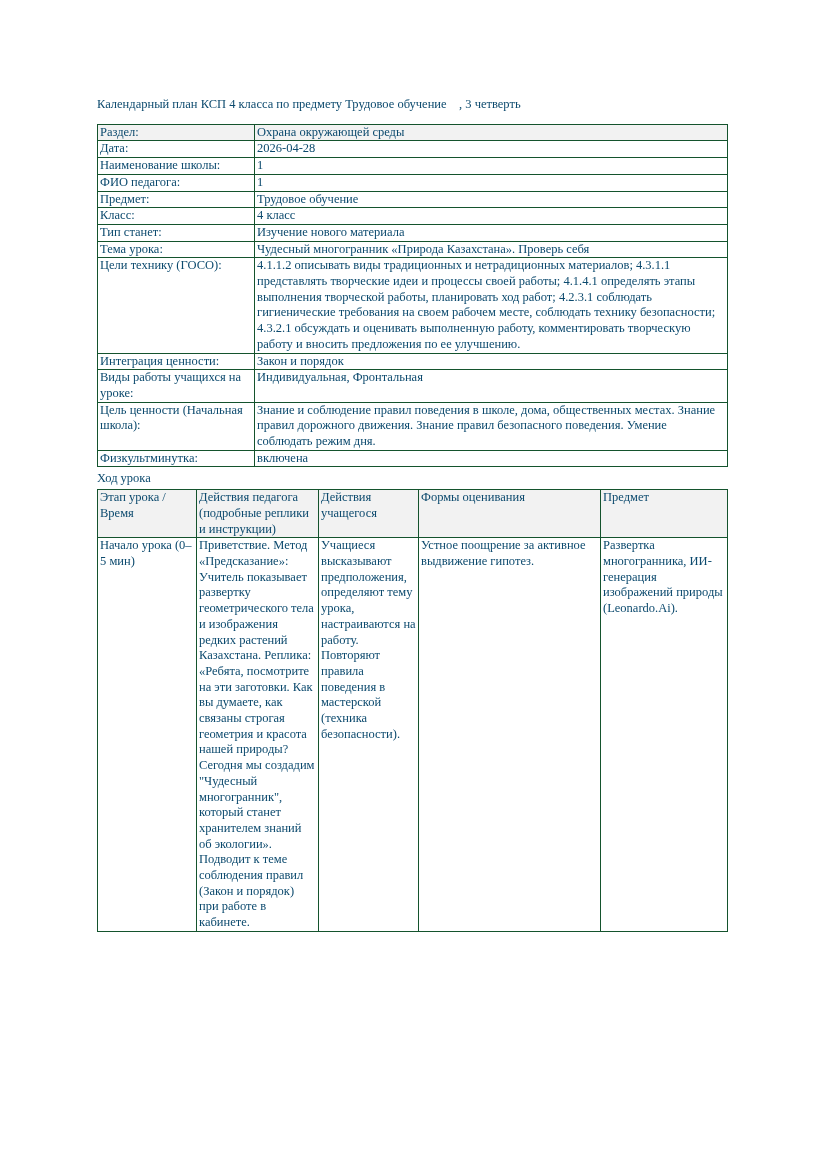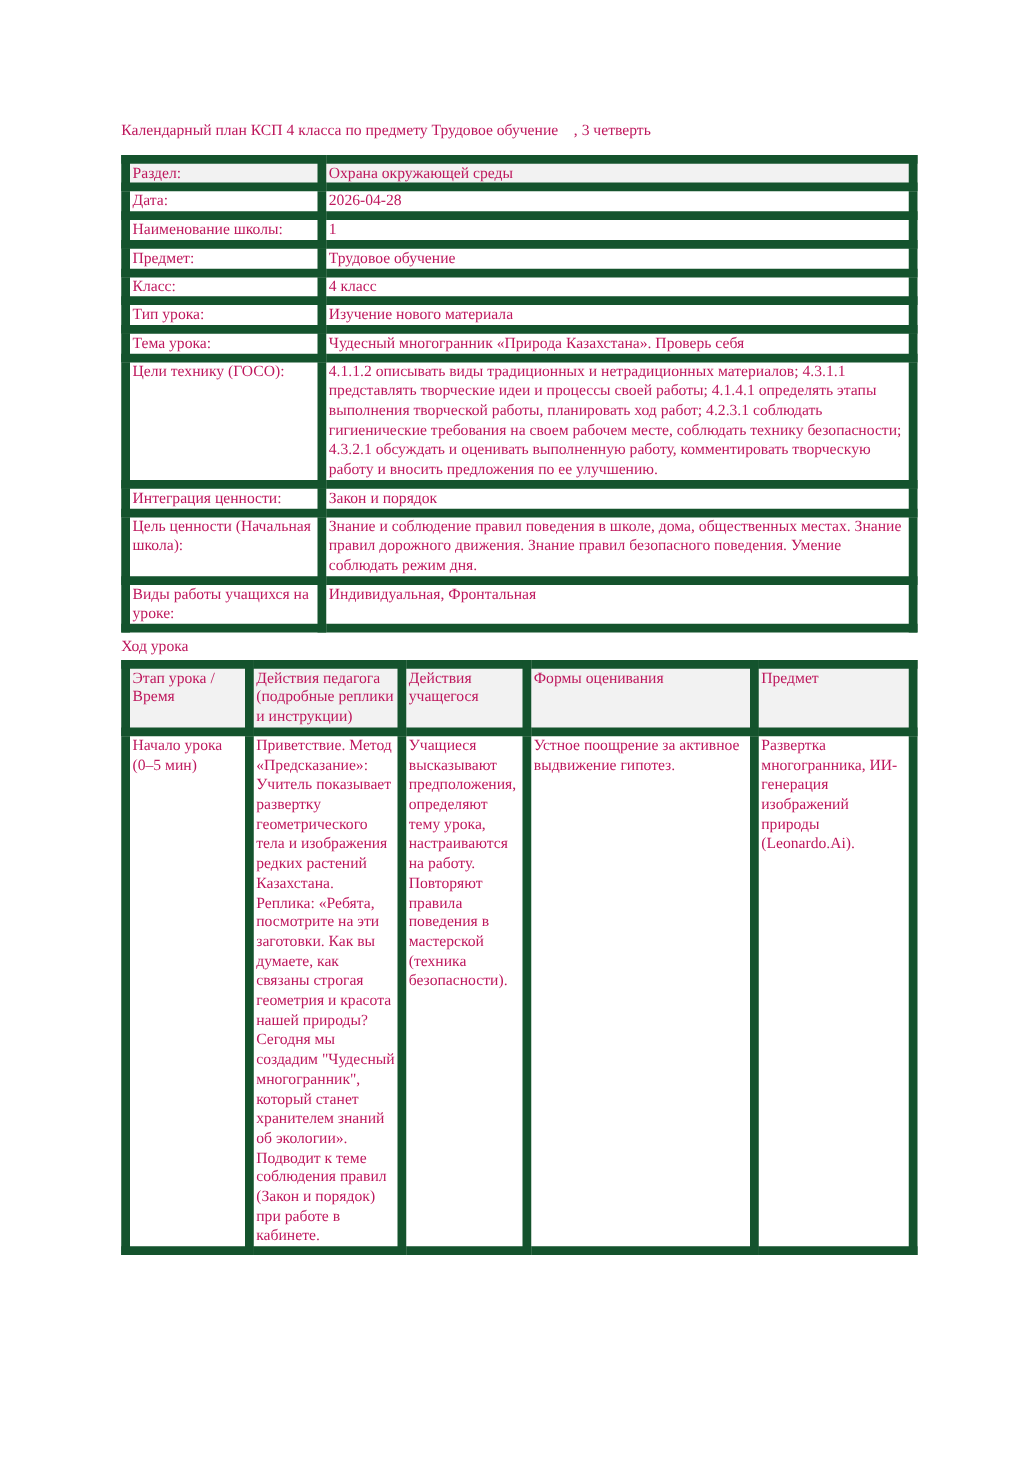--- a/index.html
+++ b/index.html
@@ -5,39 +5,39 @@
   html, body { margin: 0; padding: 0; background: #ffffff; }
   .page {
     position: relative;
     width: 827px;
     height: 1170px;
     background: #ffffff;
     overflow: hidden;
     font-family: "Liberation Serif", serif;
     font-size: 12.5px;
     line-height: 15.7px;
-    color: #be185d;
+    color: #0c4a6e;
   }
   .content {
     position: absolute;
     left: 97px;
     top: 97px;
     width: 630px;
   }
   .doc-title {
     margin: 0 0 11px 0;
     white-space: pre-wrap;
   }
   table {
     border-collapse: collapse;
     table-layout: fixed;
     width: 630px;
   }
   td, th {
-    border: 7px solid #14532d;
+    border: 1px solid #14532d;
     padding: 0 2px;
     vertical-align: top;
     text-align: left;
     font-weight: normal;
     word-wrap: break-word;
     overflow: hidden;
   }
   .shaded { background: #f2f2f2; }
   .section-heading { margin: 4px 0 2px 0; }
   .clip { height: 31px; overflow: hidden; }
@@ -62,50 +62,58 @@
         </tr>
         <tr>
           <td>Дата:</td>
           <td>2026-04-28</td>
         </tr>
         <tr>
           <td>Наименование школы:</td>
           <td>1</td>
         </tr>
         <tr>
+          <td>ФИО педагога:</td>
+          <td>1</td>
+        </tr>
+        <tr>
           <td>Предмет:</td>
           <td>Трудовое обучение</td>
         </tr>
         <tr>
           <td>Класс:</td>
           <td>4 класс</td>
         </tr>
         <tr>
-          <td>Тип урока:</td>
+          <td>Тип станет:</td>
           <td>Изучение нового материала</td>
         </tr>
         <tr>
           <td>Тема урока:</td>
           <td>Чудесный многогранник «Природа Казахстана». Проверь себя</td>
         </tr>
         <tr>
           <td>Цели технику (ГОСО):</td>
           <td>4.1.1.2 описывать виды традиционных и нетрадиционных материалов; 4.3.1.1 представлять творческие идеи и процессы своей работы; 4.1.4.1 определять этапы выполнения творческой работы, планировать ход работ; 4.2.3.1 соблюдать гигиенические требования на своем рабочем месте, соблюдать технику безопасности; 4.3.2.1 обсуждать и оценивать выполненную работу, комментировать творческую работу и вносить предложения по ее улучшению.</td>
         </tr>
         <tr>
           <td>Интеграция ценности:</td>
           <td>Закон и порядок</td>
         </tr>
         <tr>
+          <td>Виды работы учащихся на уроке:</td>
+          <td>Индивидуальная, Фронтальная</td>
+        </tr>
+        <tr>
           <td>Цель ценности (Начальная школа):</td>
           <td>Знание и соблюдение правил поведения в школе, дома, общественных местах. Знание правил дорожного движения. Знание правил безопасного поведения. Умение соблюдать режим дня.</td>
         </tr>
         <tr>
-          <td>Виды работы учащихся на уроке:</td>
-          <td>Индивидуальная, Фронтальная</td>
+          <td>Физкультминутка:</td>
+          <td>включена</td>
         </tr>
       </tbody>
     </table>
 
     <p class="section-heading">Ход урока</p>
 
     <table>
       <colgroup>
         <col style="width:99px">
           <col style="width:122px">

